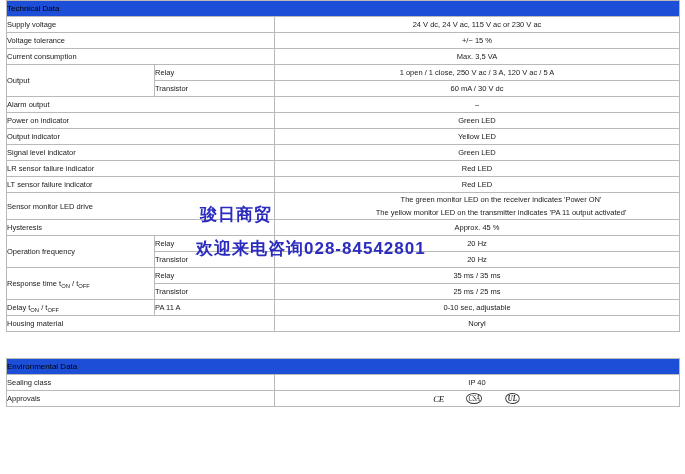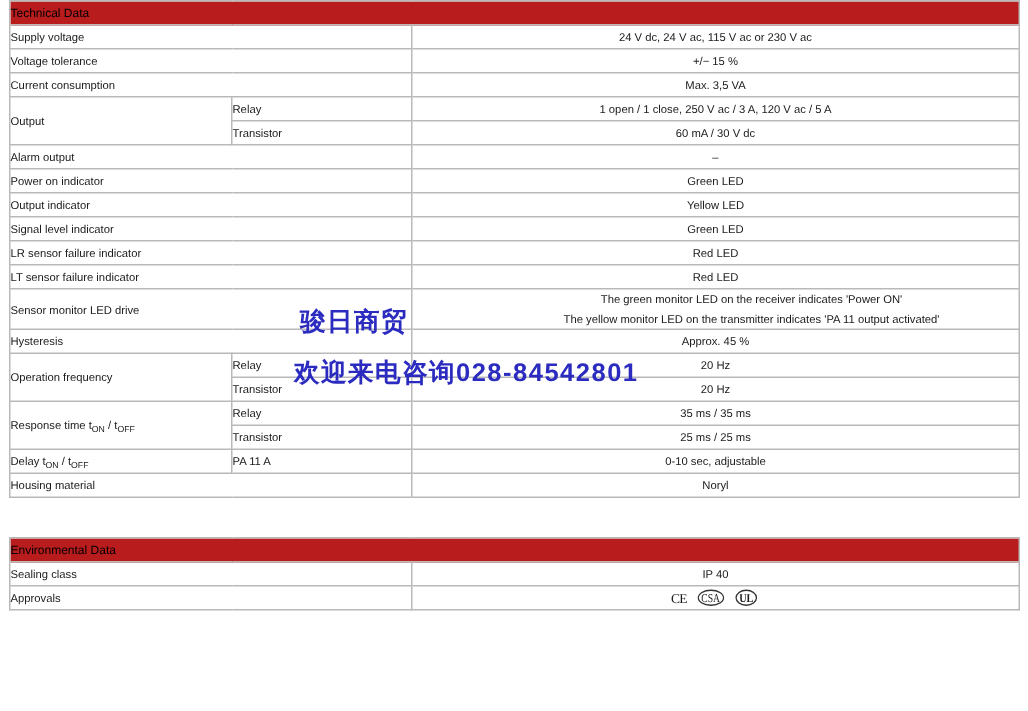--- a/index.html
+++ b/index.html
@@ -29,21 +29,21 @@
     width: 673px;
     margin-left: 6px;
   }
   table.spec td, table.spec th {
     border: 1px solid #b9b9b9;
     padding: 0;
     vertical-align: middle;
     font-weight: normal;
   }
   .sec-head td {
-    background: #b91c1c;
+    background: #1d4ed8;
     font-weight: bold;
     font-size: 8px;
     height: 15px;
     padding-left: 5px;
     color: #000;
   }
   .lbl {
     padding-left: 5px;
     height: 15px;
     font-size: 7.5px;
@@ -93,22 +93,23 @@
     font-size: 17px;
   }
   .wm2 {
     left: 196px;
     top: 237px;
     font-size: 17px;
   }
   .approvals-marks {
     display: inline-flex;
     align-items: center;
-    gap: 5px;
+    gap: 20px;
     justify-content: center;
+    font-style: italic;
   }
   .ce-mark {
     font-family: "Liberation Serif", serif;
     font-size: 9px;
     letter-spacing: -0.5px;
   }
   .csa-mark {
     font-size: 8px;
     font-family: "Liberation Serif", serif;
     border: 0.8px solid #333;

